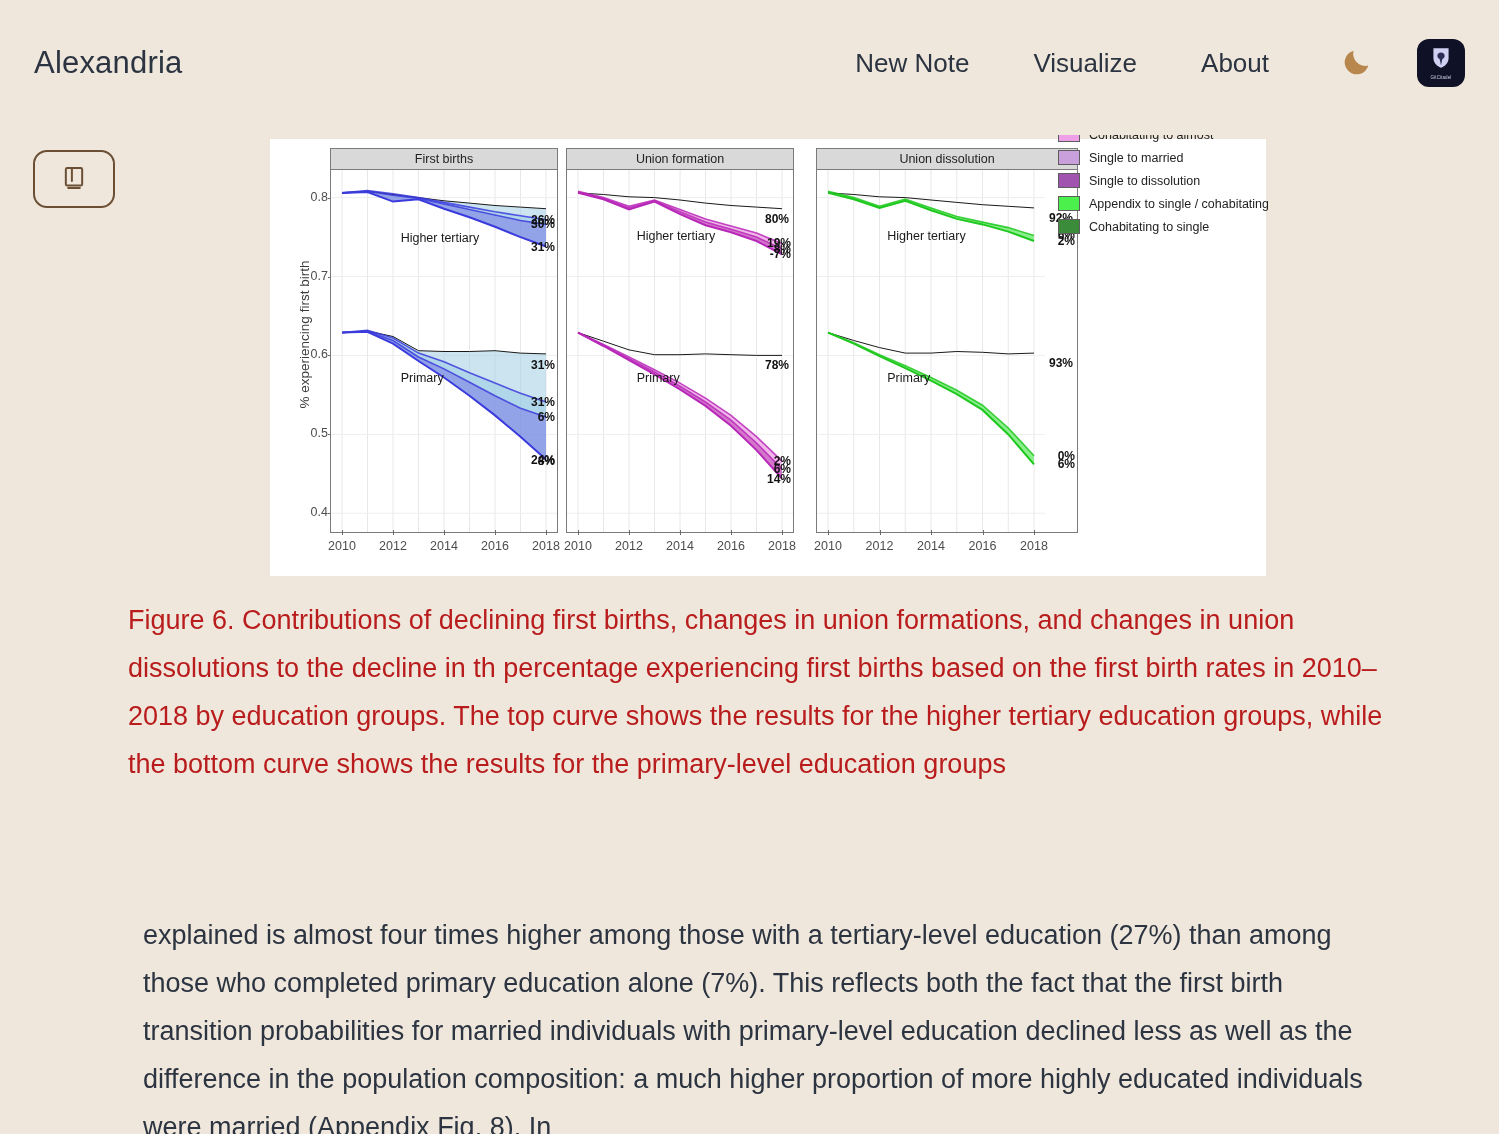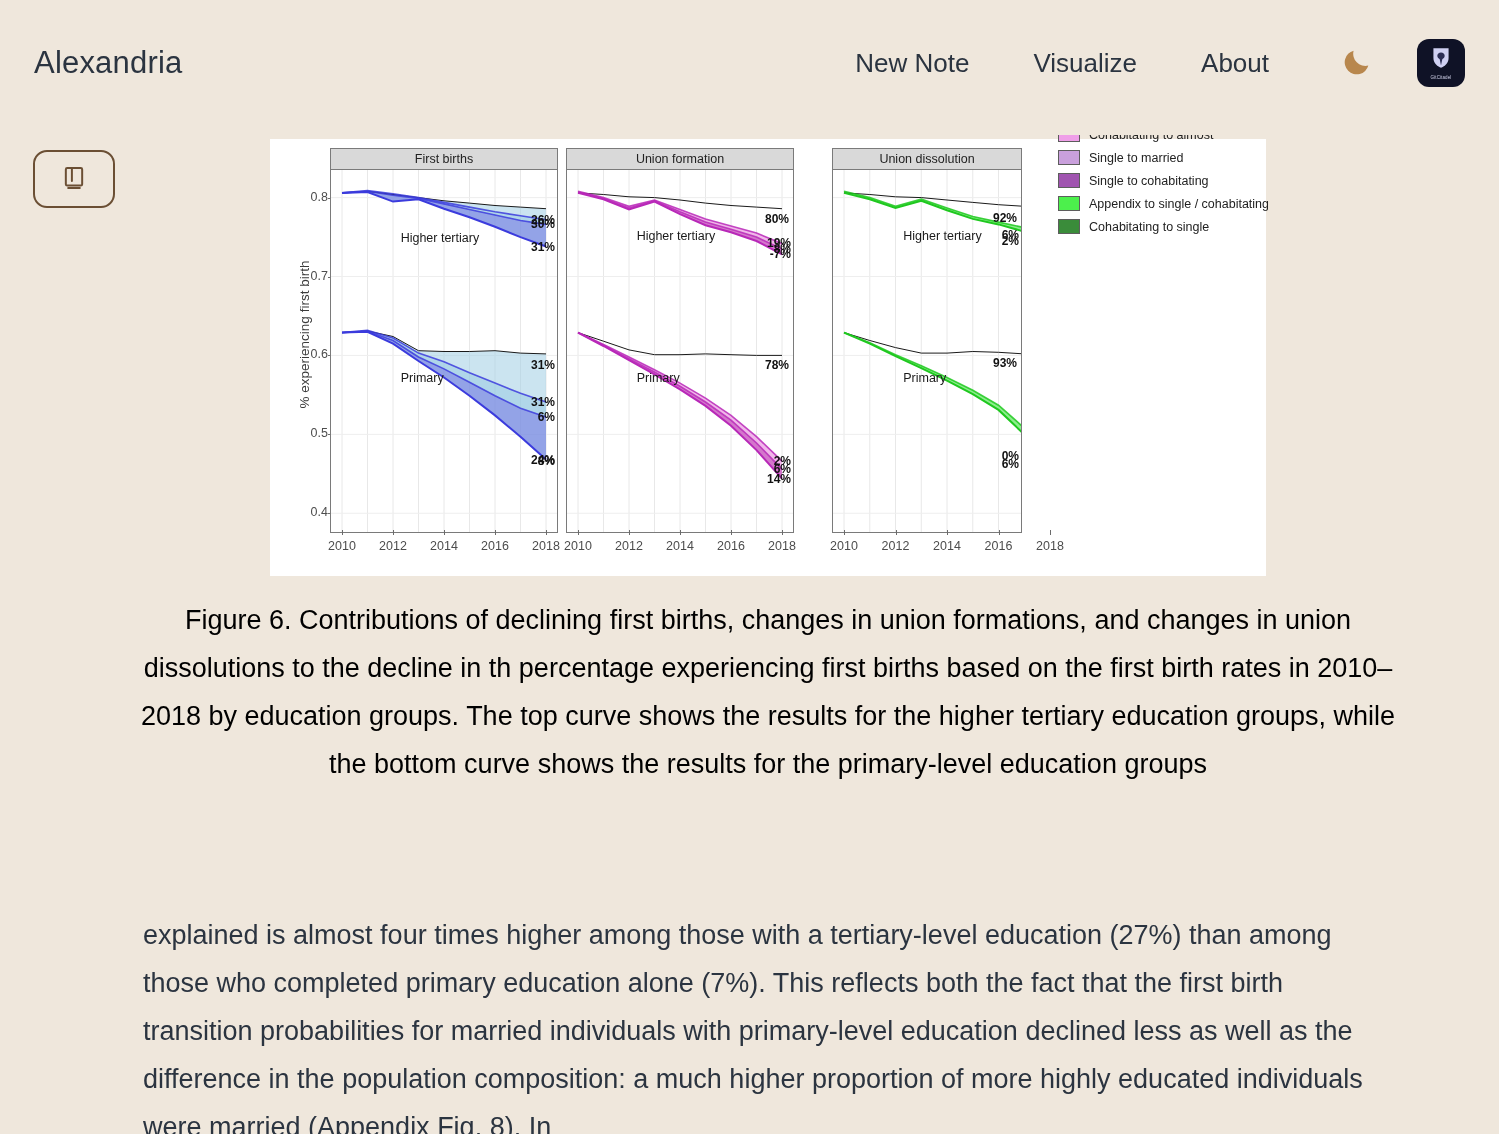--- a/index.html
+++ b/index.html
@@ -180,24 +180,23 @@
     flex: none;
   }
   .legend-label { font-size: 12.5px; color: #222; white-space: nowrap; }
   .legend-clip { overflow: hidden; height: 115px; }
 
   
   .figure-caption {
     position: absolute;
     left: 128px; top: 596px;
     width: 1280px;
-    text-align: center;
     font-size: 27px;
     line-height: 48px;
-    color: #000000;
+    color: #b91c1c;
   }
   .body-text {
     position: absolute;
     left: 143px; top: 884px;
     width: 1250px;
     font-size: 27px;
     line-height: 48px;
     color: #2b3440;
   }
   .curve-label {
@@ -356,21 +355,21 @@
           <div class="xtick" style="left: 63px;">2012</div>
           <div class="xtickmark" style="left: 114px;"></div>
           <div class="xtick" style="left: 114px;">2014</div>
           <div class="xtickmark" style="left: 165px;"></div>
           <div class="xtick" style="left: 165px;">2016</div>
           <div class="xtickmark" style="left: 216px;"></div>
           <div class="xtick" style="left: 216px;">2018</div>
         </div>
     </div>
 
-    <div class="panel" id="panel2" style="left:562px; width:190px;">
+    <div class="panel" id="panel2" style="left:546px; width:262px;">
       <div class="panel-strip">Union dissolution</div>
       <div class="panel-body"><svg width="228" height="363" viewBox="0 0 228 363">
             <line x1="11" x2="11" y1="0" y2="363" stroke="#e8e8e8" stroke-width="1"></line>
             <line x1="36.75" x2="36.75" y1="0" y2="363" stroke="#e8e8e8" stroke-width="1"></line>
             <line x1="62.5" x2="62.5" y1="0" y2="363" stroke="#e8e8e8" stroke-width="1"></line>
             <line x1="88.25" x2="88.25" y1="0" y2="363" stroke="#e8e8e8" stroke-width="1"></line>
             <line x1="114" x2="114" y1="0" y2="363" stroke="#e8e8e8" stroke-width="1"></line>
             <line x1="139.75" x2="139.75" y1="0" y2="363" stroke="#e8e8e8" stroke-width="1"></line>
             <line x1="165.5" x2="165.5" y1="0" y2="363" stroke="#e8e8e8" stroke-width="1"></line>
             <line x1="191.25" x2="191.25" y1="0" y2="363" stroke="#e8e8e8" stroke-width="1"></line>
@@ -407,21 +406,21 @@
         <div class="legend-row" style="margin-top: -12px;">
           <span class="legend-swatch" style="background: rgb(239, 159, 232);"></span>
           <span class="legend-label">Cohabitating to almost</span>
         </div>
         <div class="legend-row">
           <span class="legend-swatch" style="background: rgb(201, 160, 220);"></span>
           <span class="legend-label">Single to married</span>
         </div>
         <div class="legend-row">
           <span class="legend-swatch" style="background: rgb(160, 84, 176);"></span>
-          <span class="legend-label">Single to cohabitating</span>
+          <span class="legend-label">Single to dissolution</span>
         </div>
         <div class="legend-row">
           <span class="legend-swatch" style="background: rgb(76, 240, 76);"></span>
           <span class="legend-label">Appendix to single / cohabitating</span>
         </div>
         <div class="legend-row">
           <span class="legend-swatch" style="background: rgb(58, 140, 58);"></span>
           <span class="legend-label">Cohabitating to single</span>
         </div>
       </div>

